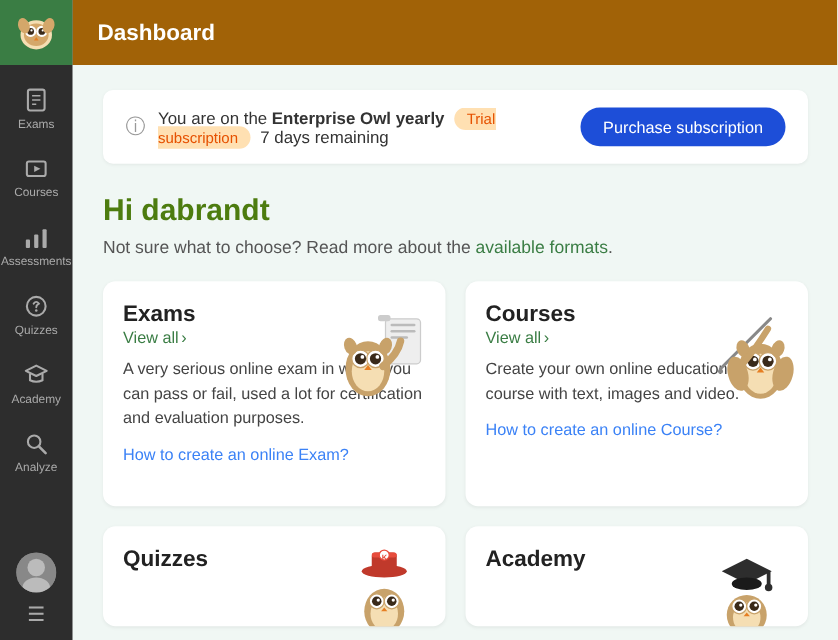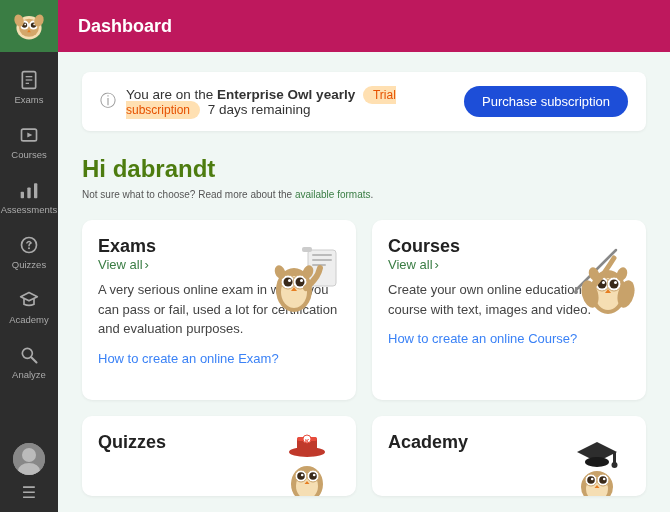--- a/index.html
+++ b/index.html
@@ -62,21 +62,21 @@
 
     
     .main {
       flex: 1;
       display: flex;
       flex-direction: column;
       overflow: hidden;
     }
     .topbar {
       height: 52px;
-      background: #be185d;
+      background: #a16207;
       display: flex;
       align-items: center;
       padding: 0 20px;
       flex-shrink: 0;
     }
     .topbar-title {
       color: white;
       font-size: 18px;
       font-weight: 600;
     }
@@ -120,21 +120,21 @@
       padding: 8px 18px;
       font-size: 13px;
       cursor: pointer;
       white-space: nowrap;
       font-weight: 500;
     }
 
     
     .greeting-section { margin-bottom: 20px; }
     .greeting-title { font-size: 24px; font-weight: 700; color: #4d7c0f; margin-bottom: 6px; }
-    .greeting-sub { font-size: 10px; color: #555; }
+    .greeting-sub { font-size: 14px; color: #555; }
     .greeting-sub a { color: #3a7d44; text-decoration: none; }
 
     
     .cards-grid {
       display: grid;
       grid-template-columns: 1fr 1fr;
       gap: 16px;
     }
     .card {
       background: white;

